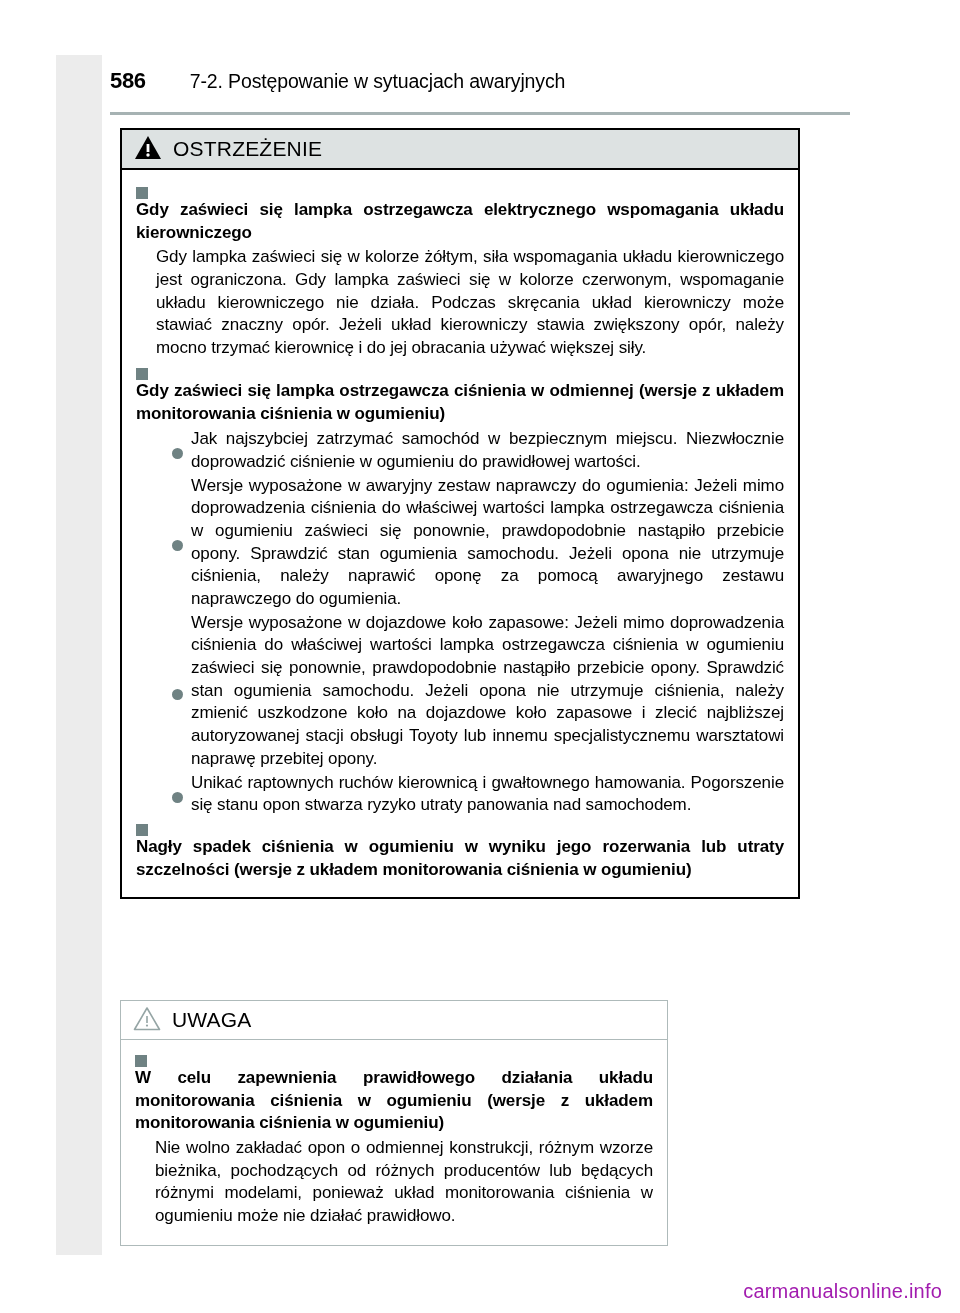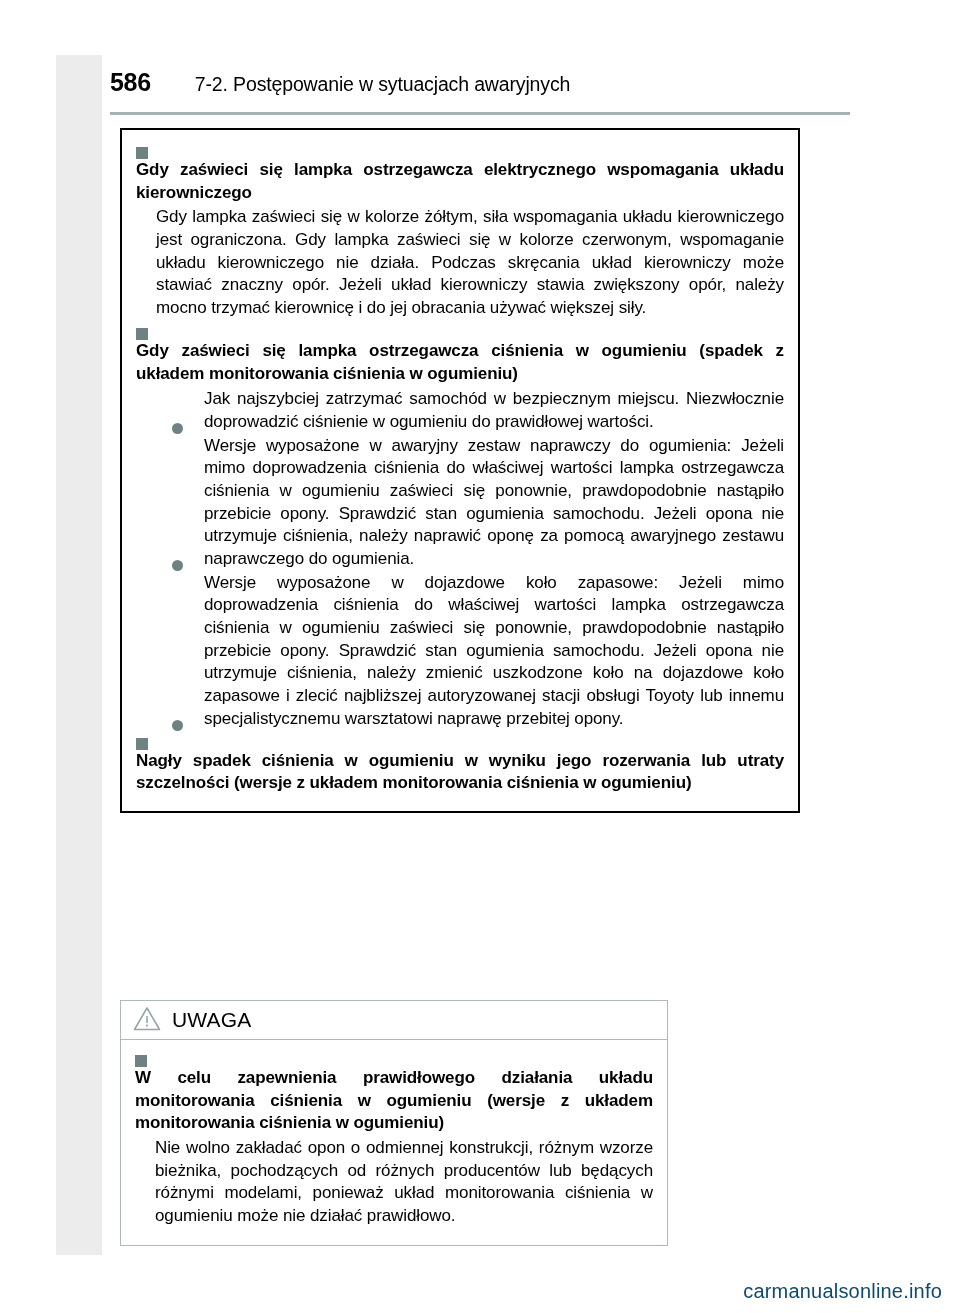--- a/index.html
+++ b/index.html
@@ -29,21 +29,21 @@
   
   .page-header {
     position: absolute;
     left: 110px;
     top: 68px;
     width: 690px;
     display: flex;
     align-items: baseline;
   }
   .page-number {
-    font-size: 25px;
+    font-size: 22px;
     font-weight: bold;
     letter-spacing: -0.3px;
   }
   .header-title {
     font-size: 19.5px;
     margin-left: 44px;
     letter-spacing: -0.15px;
   }
   .header-rule {
     position: absolute;
@@ -139,23 +139,22 @@
     text-align: justify;
     letter-spacing: -0.1px;
     margin: 1px 0 3px 20px;
   }
 
   .dot-list {
     margin: 3px 0 2px 36px;
   }
   .dot-item {
     display: flex;
-    align-items: flex-end;
+    align-items: center;
     margin-bottom: 1px;
-    gap: 13px;
   }
   .dot-bullet {
     width: 11px;
     height: 11px;
     border-radius: 50%;
     background: #6f8283;
     flex: 0 0 auto;
     margin-top: 6px;
     margin-right: 8px;
   }
@@ -166,60 +165,74 @@
     letter-spacing: -0.1px;
     flex: 1 1 auto;
   }
 
   
   .watermark {
     position: absolute;
     right: 18px;
     bottom: 10px;
     font-size: 20px;
-    color: #0c4a6e;
+    color: #a21caf;
     letter-spacing: 0.2px;
   }
 </style>
 </head>
 <body>
 
 <div class="side-tab"></div>
 
 <div class="page-header">
   <div class="page-number">586</div>
   <div class="header-title">7-2. Postępowanie w sytuacjach awaryjnych</div>
 </div>
 <div class="header-rule"></div>
 
 <div class="warning-box">
+  <div class="warning-head">
+    <span class="tri-filled">
+      <svg width="28" height="25" viewBox="0 0 28 25">
+        <polygon points="14,1 27,24 1,24" fill="#000"></polygon>
+        <rect x="12.6" y="9" width="2.8" height="8" fill="#fff"></rect>
+        <circle cx="14" cy="20" r="1.7" fill="#fff"></circle>
+      </svg>
+    </span>
+    <span class="label">OSTRZEŻENIE</span>
+  </div>
   <div class="warning-body">
 
     <div class="sq-item">
       <span class="sq-bullet"></span>
       <span class="sq-heading">Gdy zaświeci się lampka ostrzegawcza elektrycznego wspomagania układu kierowniczego</span>
     </div>
     <div class="para">Gdy lampka zaświeci się w kolorze żółtym, siła wspomagania układu kierowniczego jest ograniczona. Gdy lampka zaświeci się w kolorze czerwonym, wspomaganie układu kierowniczego nie działa. Podczas skręcania układ kierowniczy może stawiać znaczny opór. Jeżeli układ kierowniczy stawia zwiększony opór, należy mocno trzymać kierownicę i do jej obracania używać większej siły.</div>
 
     <div class="sq-item">
       <span class="sq-bullet"></span>
-      <span class="sq-heading">Gdy zaświeci się lampka ostrzegawcza ciśnienia w ogumieniu (spadek z układem monitorowania ciśnienia w ogumieniu)</span>
+      <span class="sq-heading">Gdy zaświeci się lampka ostrzegawcza ciśnienia w odmiennej (wersje z układem monitorowania ciśnienia w ogumieniu)</span>
     </div>
     <div class="dot-list">
       <div class="dot-item">
         <span class="dot-bullet"></span>
         <span class="dot-text">Jak najszybciej zatrzymać samochód w bezpiecznym miejscu. Niezwłocznie doprowadzić ciśnienie w ogumieniu do prawidłowej wartości.</span>
       </div>
       <div class="dot-item">
         <span class="dot-bullet"></span>
         <span class="dot-text">Wersje wyposażone w awaryjny zestaw naprawczy do ogumienia: Jeżeli mimo doprowadzenia ciśnienia do właściwej wartości lampka ostrzegawcza ciśnienia w ogumieniu zaświeci się ponownie, prawdopodobnie nastąpiło przebicie opony. Sprawdzić stan ogumienia samochodu. Jeżeli opona nie utrzymuje ciśnienia, należy naprawić oponę za pomocą awaryjnego zestawu naprawczego do ogumienia.</span>
       </div>
       <div class="dot-item">
         <span class="dot-bullet"></span>
         <span class="dot-text">Wersje wyposażone w dojazdowe koło zapasowe: Jeżeli mimo doprowadzenia ciśnienia do właściwej wartości lampka ostrzegawcza ciśnienia w ogumieniu zaświeci się ponownie, prawdopodobnie nastąpiło przebicie opony. Sprawdzić stan ogumienia samochodu. Jeżeli opona nie utrzymuje ciśnienia, należy zmienić uszkodzone koło na dojazdowe koło zapasowe i zlecić najbliższej autoryzowanej stacji obsługi Toyoty lub innemu specjalistycznemu warsztatowi naprawę przebitej opony.</span>
+      </div>
+      <div class="dot-item">
+        <span class="dot-bullet"></span>
+        <span class="dot-text">Unikać raptownych ruchów kierownicą i gwałtownego hamowania. Pogorszenie się stanu opon stwarza ryzyko utraty panowania nad samochodem.</span>
       </div>
     </div>
 
     <div class="sq-item">
       <span class="sq-bullet"></span>
       <span class="sq-heading">Nagły spadek ciśnienia w ogumieniu w wyniku jego rozerwania lub utraty szczelności (wersje z układem monitorowania ciśnienia w ogumieniu)</span>
     </div>
 
   </div>
 </div>

